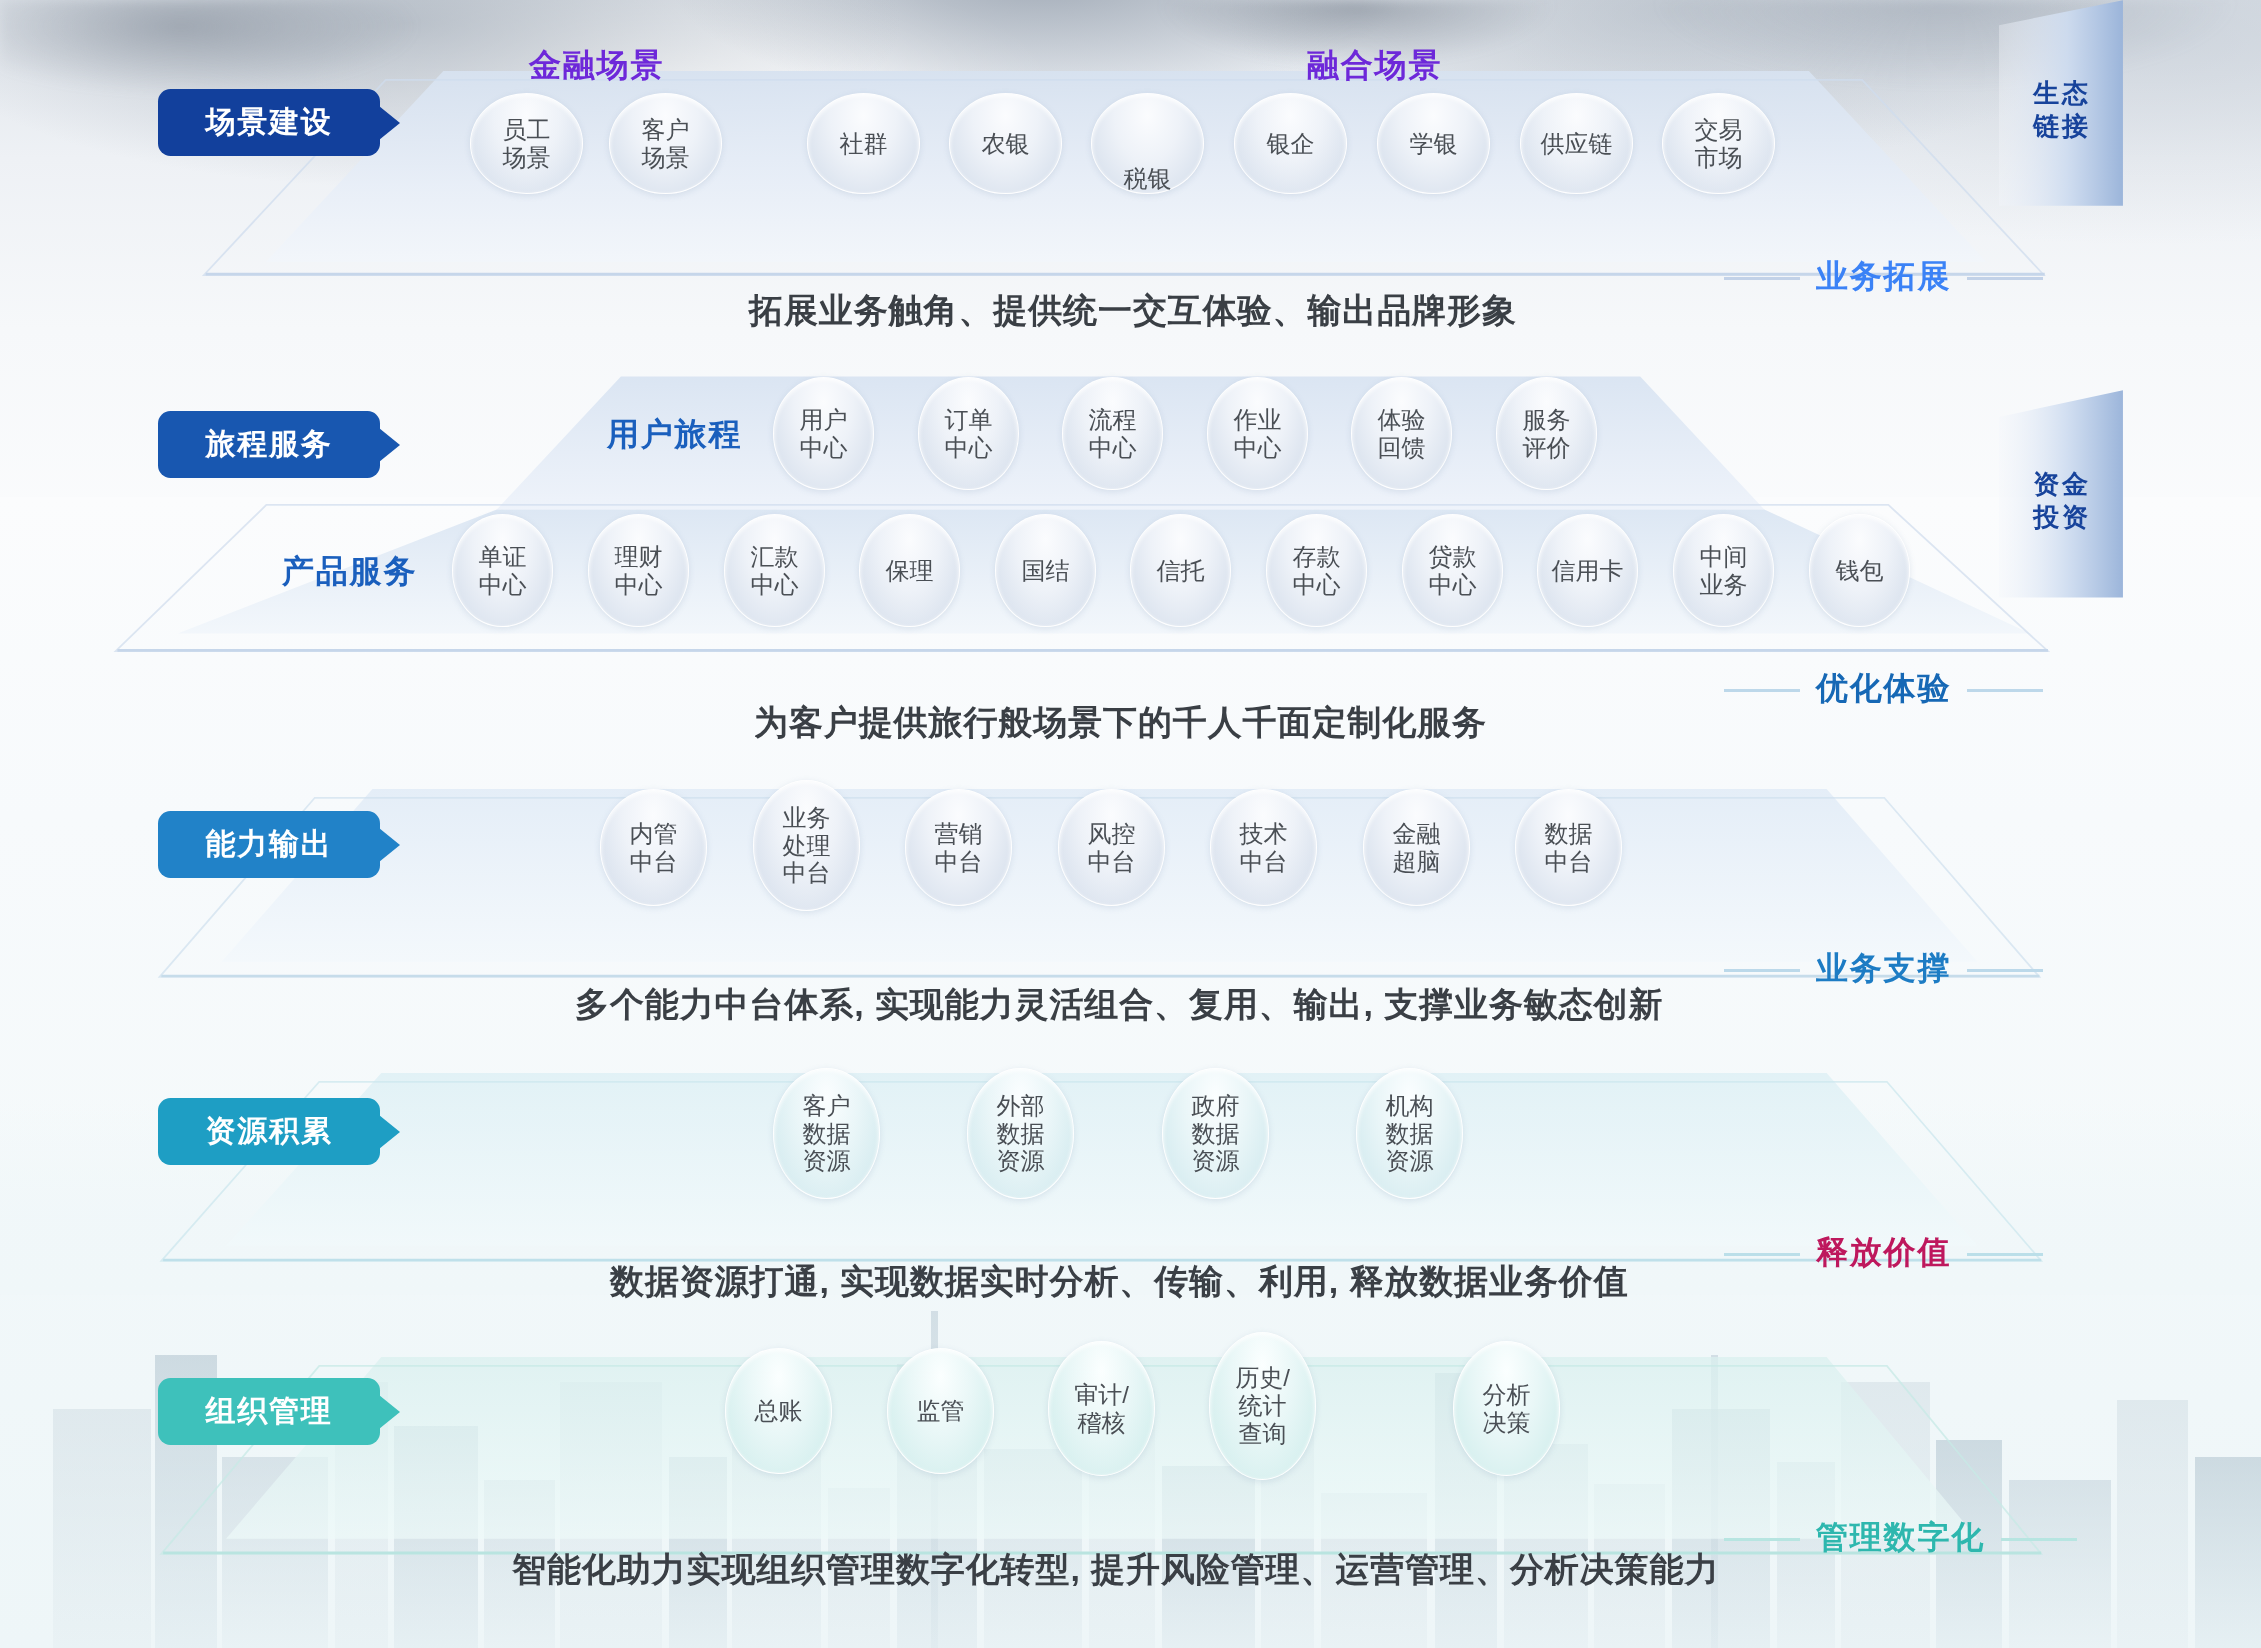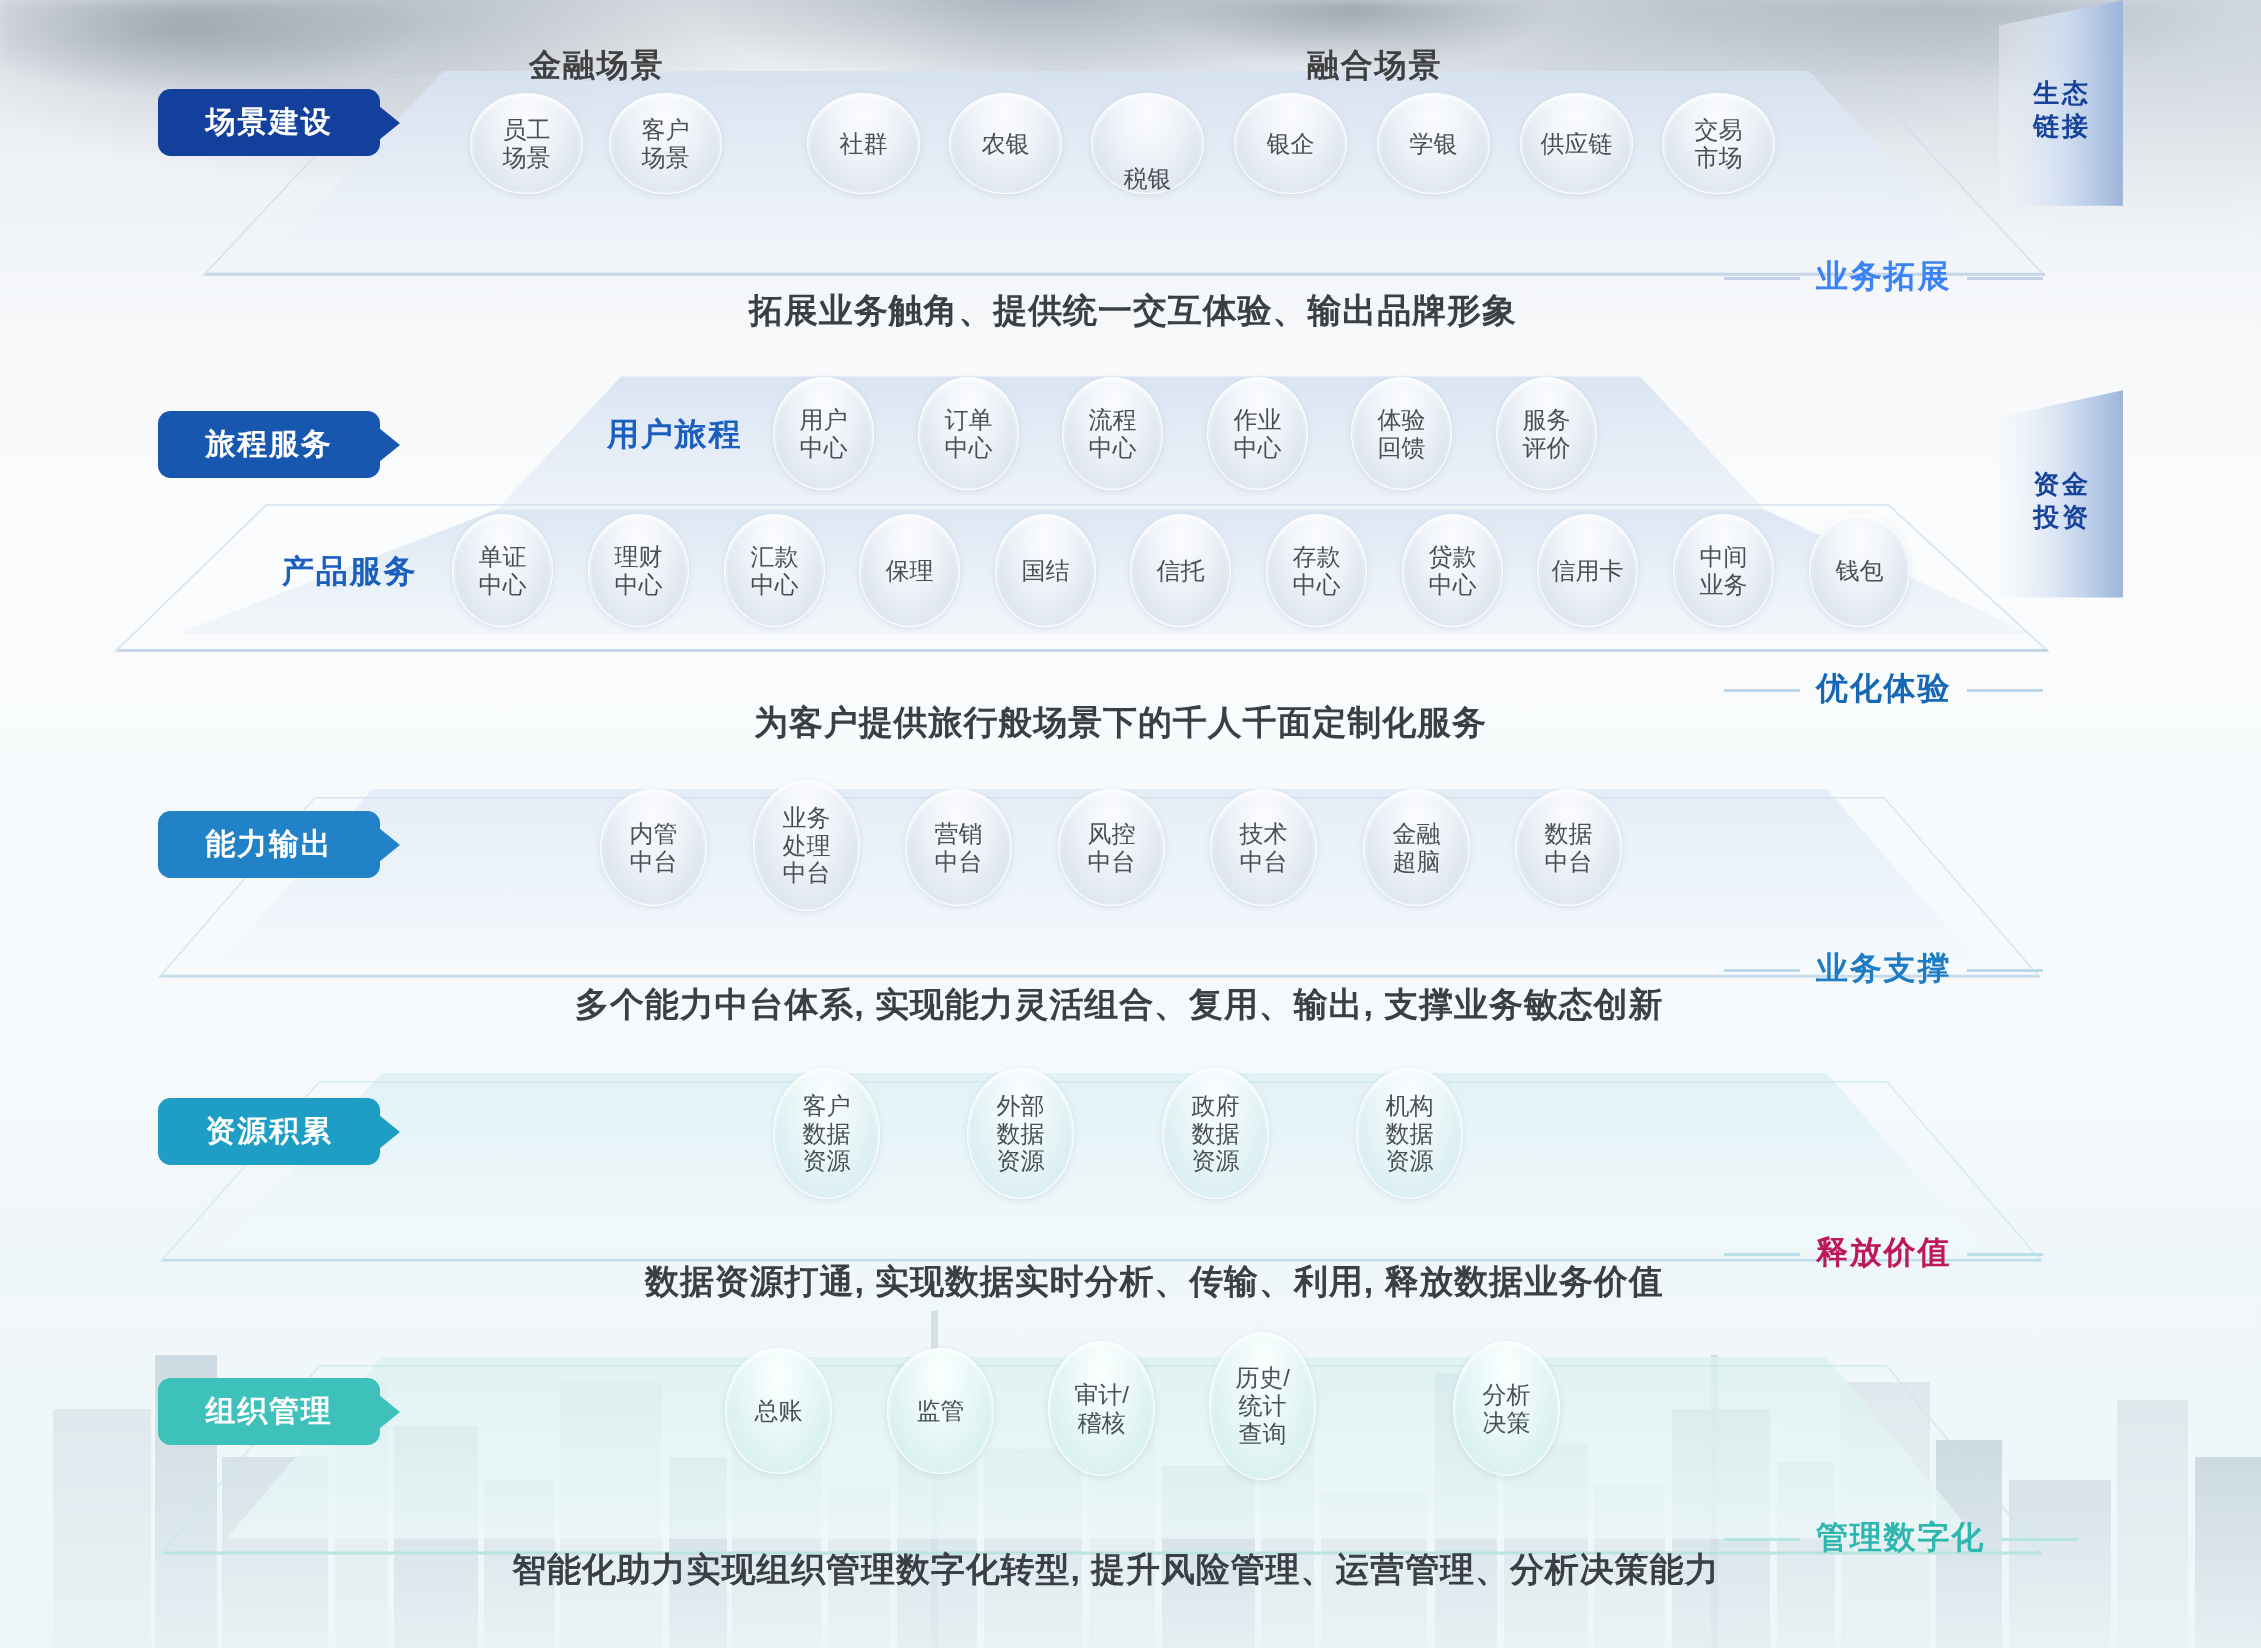--- a/index.html
+++ b/index.html
@@ -71,21 +71,21 @@
   .n-cyan{
     background:radial-gradient(ellipse at 50% 22%, #fbfeff 0%, #eaf6f8 42%, #d8edf1 78%, #c9e6ec 100%);
     border:1.8px solid rgba(255,255,255,.95);
   }
   .n-teal{
     background:radial-gradient(ellipse at 50% 22%, #fbffff 0%, #e9f7f7 42%, #d7f0ef 78%, #c8eae9 100%);
     border:1.8px solid rgba(255,255,255,.95);
   }
   
   .grouphead{
-    position:absolute;z-index:6;color:#404040;font-weight:bold;font-size:32px;
+    position:absolute;z-index:6;color:#6d28d9;font-weight:bold;font-size:32px;
     letter-spacing:1.8px;white-space:nowrap;
   }
   .rowlabel{
     position:absolute;z-index:6;color:#1a5fbd;font-weight:bold;font-size:32px;
     letter-spacing:1.8px;white-space:nowrap;
   }
   
   .caption{
     position:absolute;z-index:6;color:#3a3f45;font-size:34px;font-weight:bold;
     letter-spacing:0.9px;white-space:nowrap;
@@ -400,21 +400,21 @@
     <span>数据</span>
     <span>资源</span>
   </div>
 
   <div class="benefit" style="left:1816px;top:1231px;color:#be185d;">
     <span class="dashL" style="background:#bbdfe9;"></span>
     <span>释放价值</span>
     <span class="dashR" style="background:#bbdfe9;"></span>
   </div>
 
-  <div class="caption" style="left:610px;top:1259px;margin-left:35px;">数据资源打通, 实现数据实时分析、传输、利用, 释放数据业务价值</div>
+  <div class="caption" style="left:610px;top:1259px;">数据资源打通, 实现数据实时分析、传输、利用, 释放数据业务价值</div>
 </div>
 
 <div class="layer">
   <svg width="2262" height="231" viewBox="0 0 2551 260" style="position:absolute;left:0;top:1339px;">
     <defs>
       <linearGradient id="g5" x1="0" y1="0" x2="0" y2="1">
         <stop offset="0%" stop-color="#daf0ef" stop-opacity=".75"></stop>
         <stop offset="100%" stop-color="#eefaf9" stop-opacity=".7"></stop>
       </linearGradient>
     </defs>

